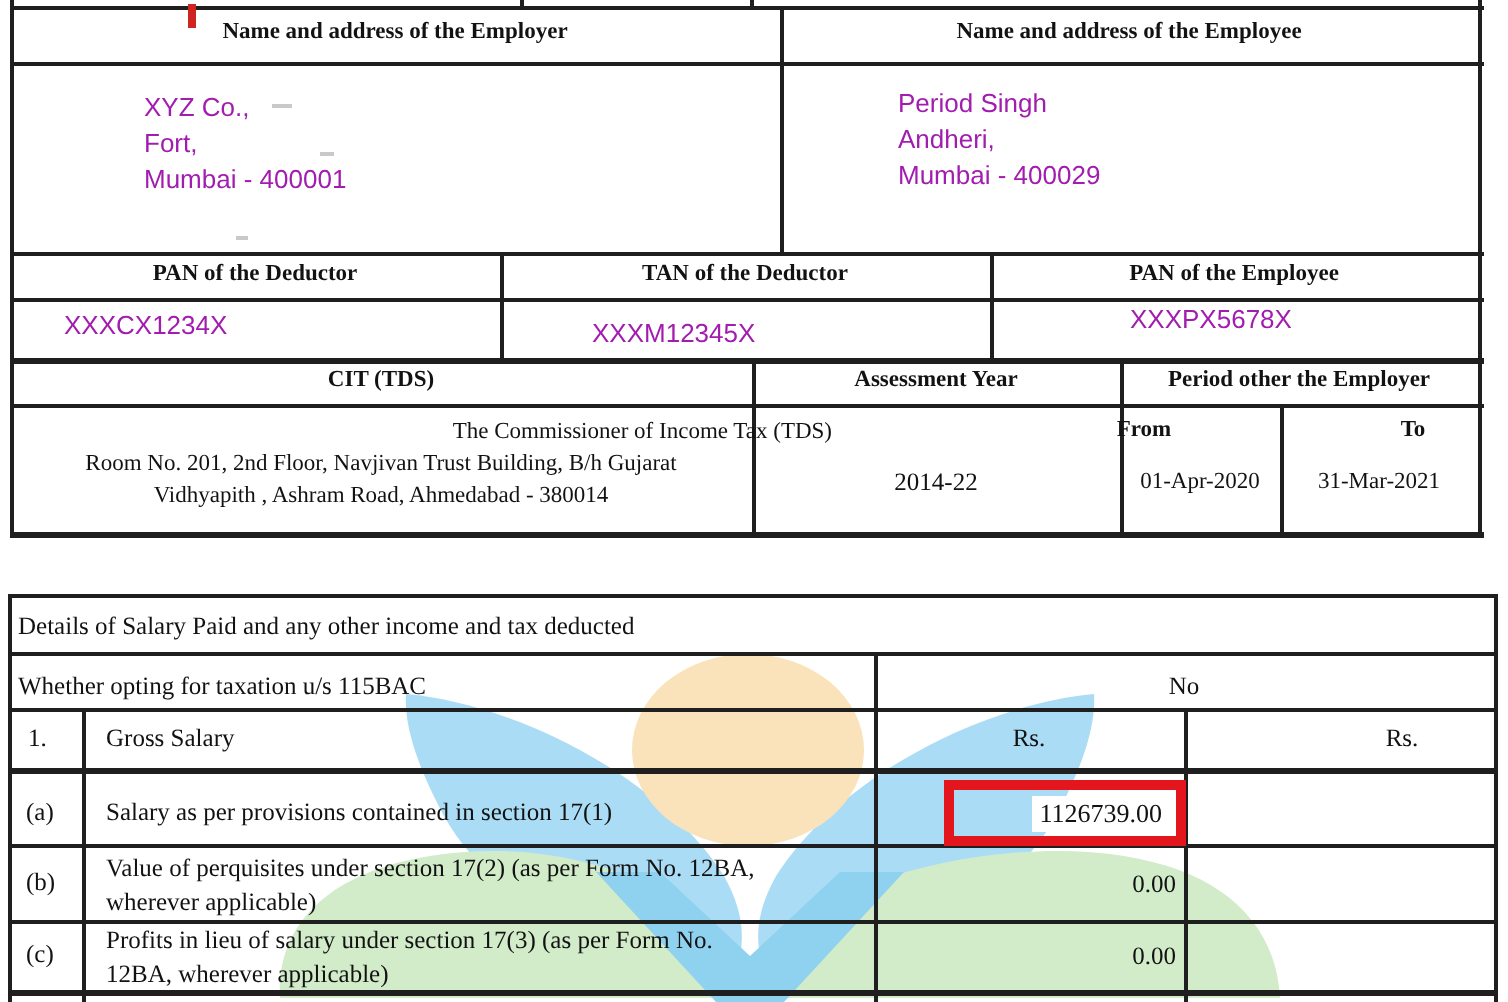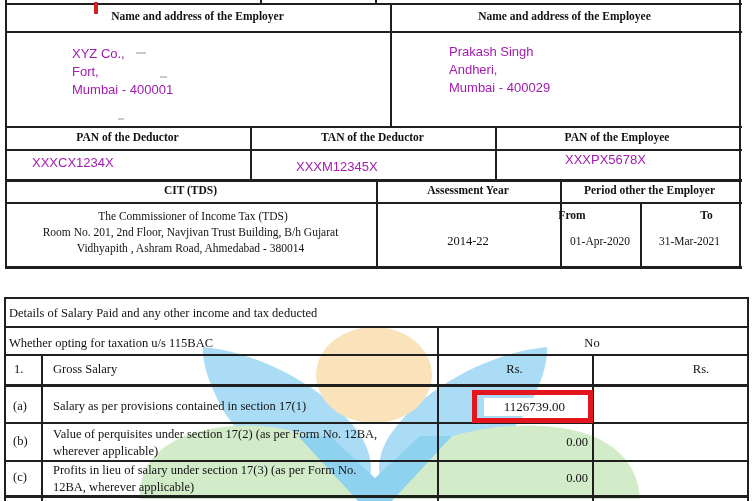--- a/index.html
+++ b/index.html
@@ -17,21 +17,21 @@
   .ser-s{font-size:11.5px;}
   .ctr{text-align:center;}
   .rt{text-align:right;}
   #watermark{position:absolute;left:130px;top:300px;width:520px;height:201px;z-index:1;}
   #red-dash{position:absolute;left:94px;top:2px;width:4px;height:12px;background:#cf2522;z-index:4;}
   #red-box{
     position:absolute;left:472px;top:390px;width:121px;height:33px;
     box-sizing:border-box;border:5px solid #e3151d;z-index:4;
     display:flex;align-items:center;justify-content:flex-end;padding-right:3px;
   }
-  #red-box span{background:#ffffff;padding:1px 20px;font-size:13px;}
+  #red-box span{background:#ffffff;padding:1px 4px;font-size:13px;}
   .smudge{position:absolute;background:#c9c9c9;z-index:1;}
 </style>
 </head>
 <body>
 
 <svg id="watermark" viewBox="130 300 520 201" xmlns="http://www.w3.org/2000/svg">
   <path d="M 203,347 C 258,352 330,388 362,438 C 372,456 374,472 366,490 C 300,482 244,448 222,408 C 208,382 202,362 203,347 Z" fill="#abdcf5"></path>
   <path d="M 547,347 C 492,352 420,388 388,438 C 378,456 376,472 384,490 C 450,482 506,448 528,408 C 542,382 548,362 547,347 Z" fill="#abdcf5"></path>
   <path d="M 140,499 C 138,462 165,436 215,428 C 275,418 338,438 368,476 C 372,484 374,492 374,499 Z" fill="#d2ecca"></path>
   <path d="M 640,499 C 638,462 612,436 562,428 C 502,418 412,438 380,476 C 376,484 375,492 375,499 Z" fill="#d2ecca"></path>
@@ -63,37 +63,37 @@
 <div class="vl" style="left:560px;top:179px;height:88px;"></div>
 <div class="vl" style="left:640px;top:202px;height:65px;"></div>
 
 <div class="txt hdr" style="left:5px;top:10px;width:385px;">Name and address of the Employer</div>
 <div class="txt hdr" style="left:390px;top:10px;width:349px;">Name and address of the Employee</div>
 
 <div class="txt sans" style="left:72px;top:46px;">XYZ Co.,</div>
 <div class="txt sans" style="left:72px;top:64px;">Fort,</div>
 <div class="txt sans" style="left:72px;top:82px;">Mumbai - 400001</div>
 
-<div class="txt sans" style="left:449px;top:44px;">Prakash Singh</div>
+<div class="txt sans" style="left:449px;top:44px;">Period Singh</div>
 <div class="txt sans" style="left:449px;top:62px;">Andheri,</div>
 <div class="txt sans" style="left:449px;top:80px;">Mumbai - 400029</div>
 
 <div class="txt hdr" style="left:5px;top:131px;width:245px;">PAN of the Deductor</div>
 <div class="txt hdr" style="left:250px;top:131px;width:245px;">TAN of the Deductor</div>
 <div class="txt hdr" style="left:495px;top:131px;width:244px;font-family:Liberation Serif, serif;">PAN of the Employee</div>
 
 <div class="txt sans" style="left:32px;top:155px;">XXXCX1234X</div>
 <div class="txt sans" style="left:296px;top:159px;">XXXM12345X</div>
 <div class="txt sans" style="left:565px;top:152px;">XXXPX5678X</div>
 
 <div class="txt hdr" style="left:5px;top:184px;width:371px;">CIT (TDS)</div>
 <div class="txt hdr" style="left:376px;top:184px;width:184px;">Assessment Year</div>
 <div class="txt hdr" style="left:560px;top:184px;width:179px;">Period other the Employer</div>
 
-<div class="txt ser-s ctr" style="left:5px;top:210px;width:376px;">The Commissioner of Income Tax (TDS)</div>
+<div class="txt ser-s ctr" style="left:5px;top:210px;width:411px;text-align:right;">The Commissioner of Income Tax (TDS)</div>
 <div class="txt ser-s ctr" style="left:5px;top:226px;width:371px;">Room No. 201, 2nd Floor, Navjivan Trust Building, B/h Gujarat</div>
 <div class="txt ser-s ctr" style="left:5px;top:242px;width:371px;">Vidhyapith , Ashram Road, Ahmedabad - 380014</div>
 
 <div class="txt ser ctr" style="left:376px;top:234px;width:184px;">2014-22</div>
 
 <div class="txt hdr" style="left:532px;top:209px;width:80px;">From</div>
 <div class="txt hdr" style="left:668px;top:209px;width:77px;">To</div>
 <div class="txt ser-s ctr" style="left:560px;top:235px;width:80px;">01-Apr-2020</div>
 <div class="txt ser-s ctr" style="left:640px;top:235px;width:99px;">31-Mar-2021</div>
 

